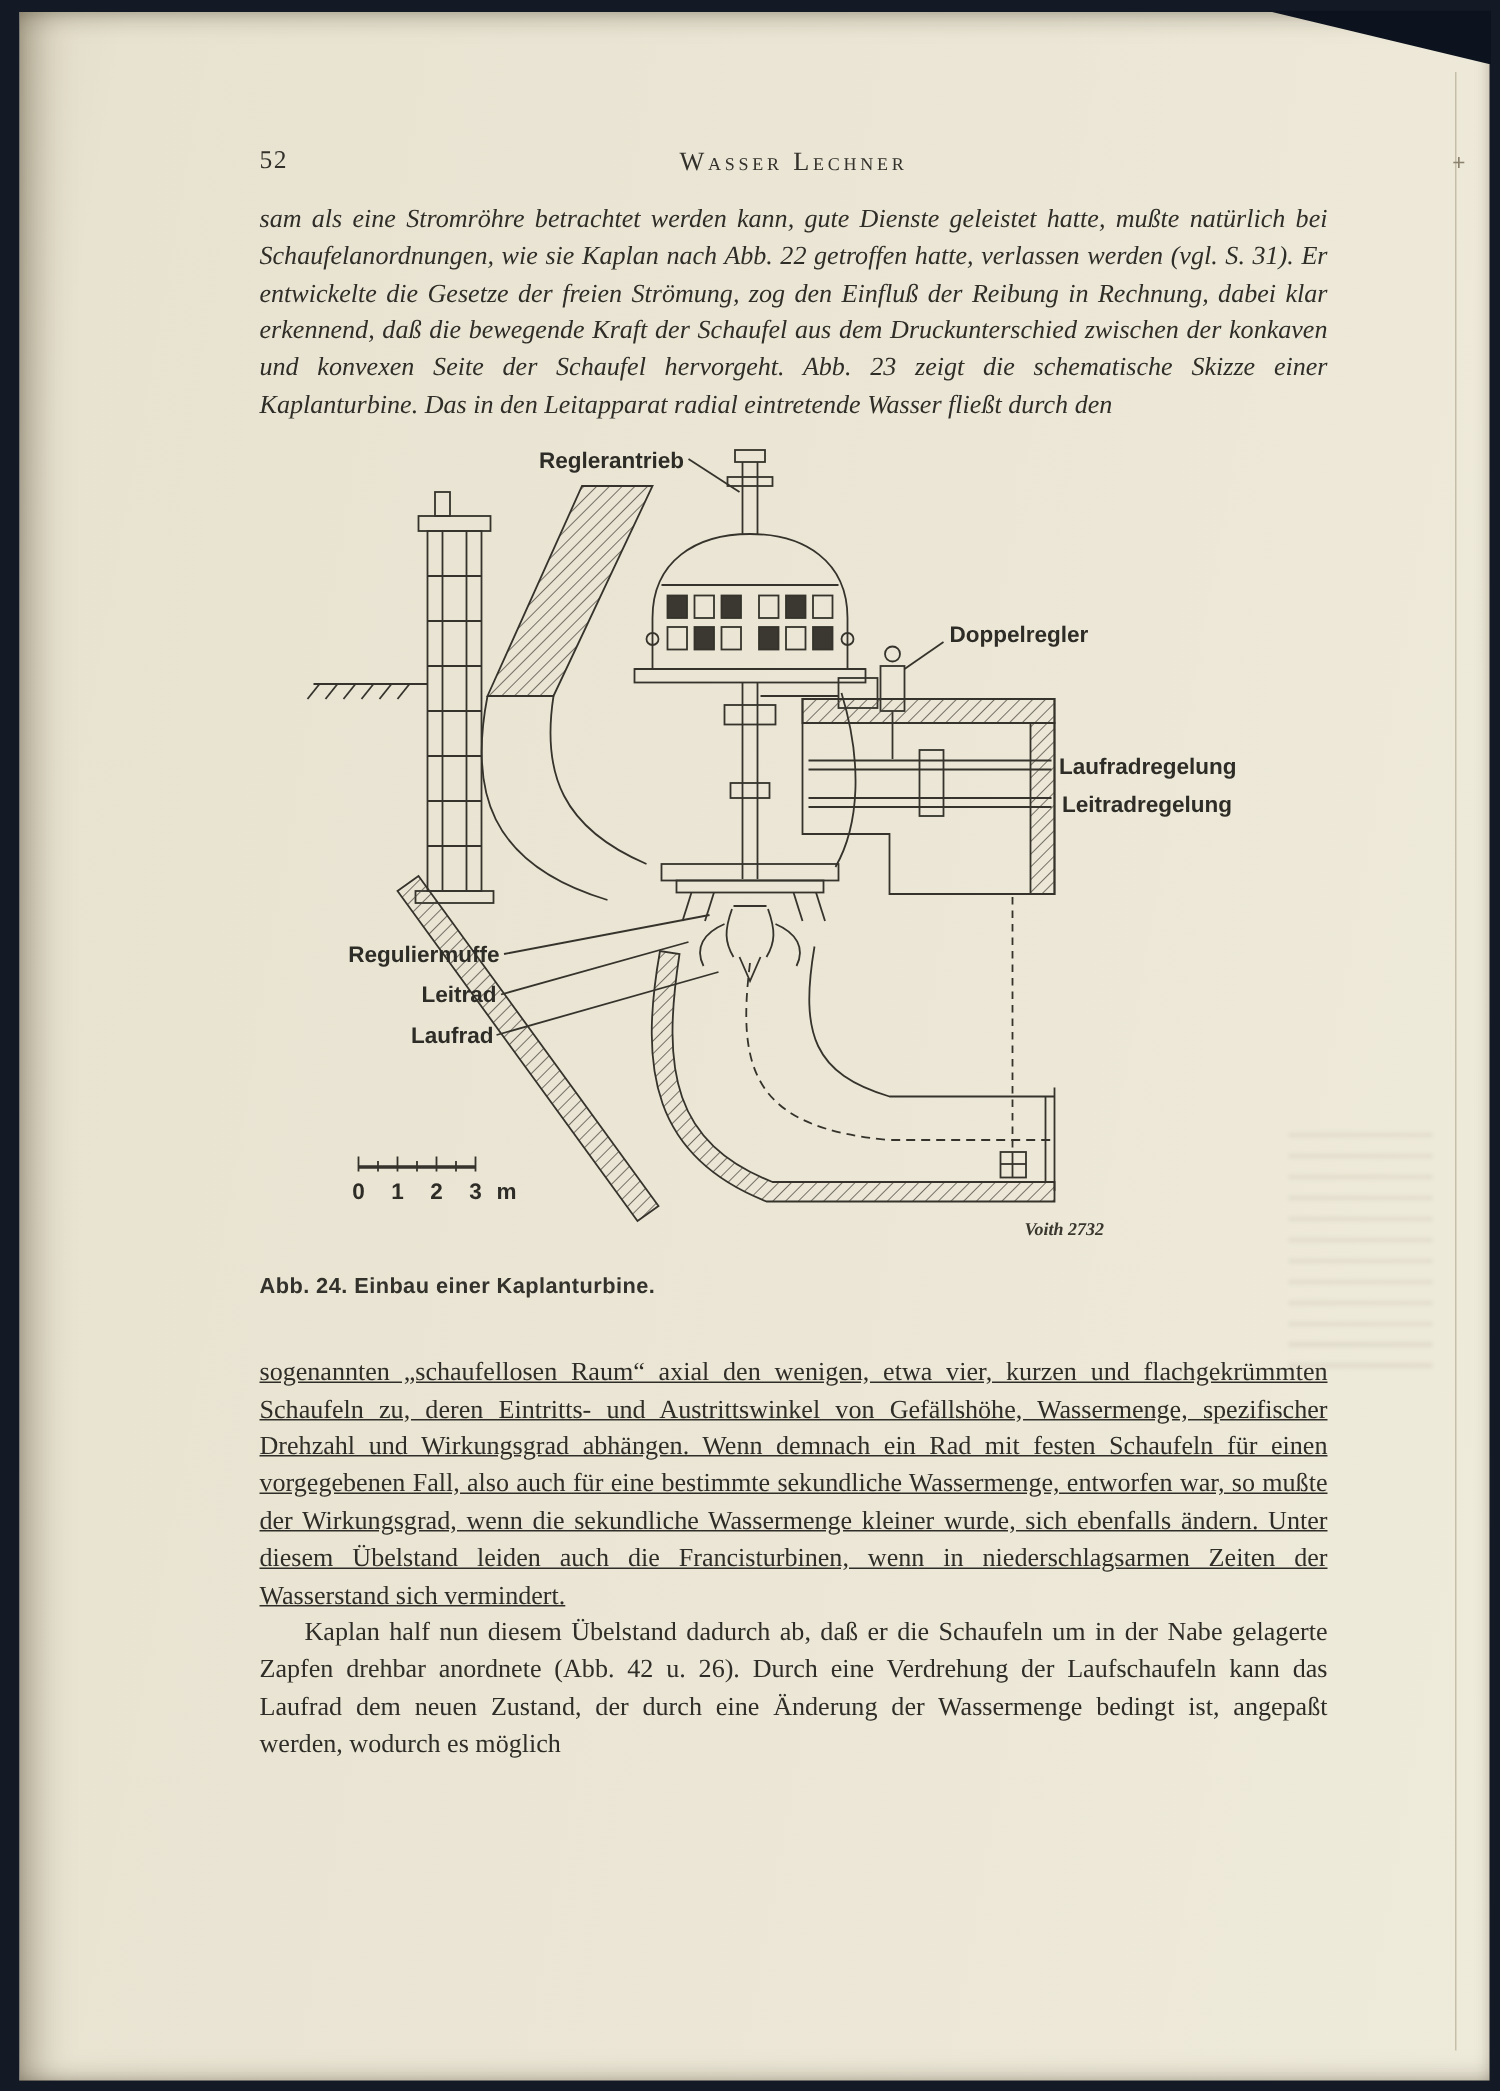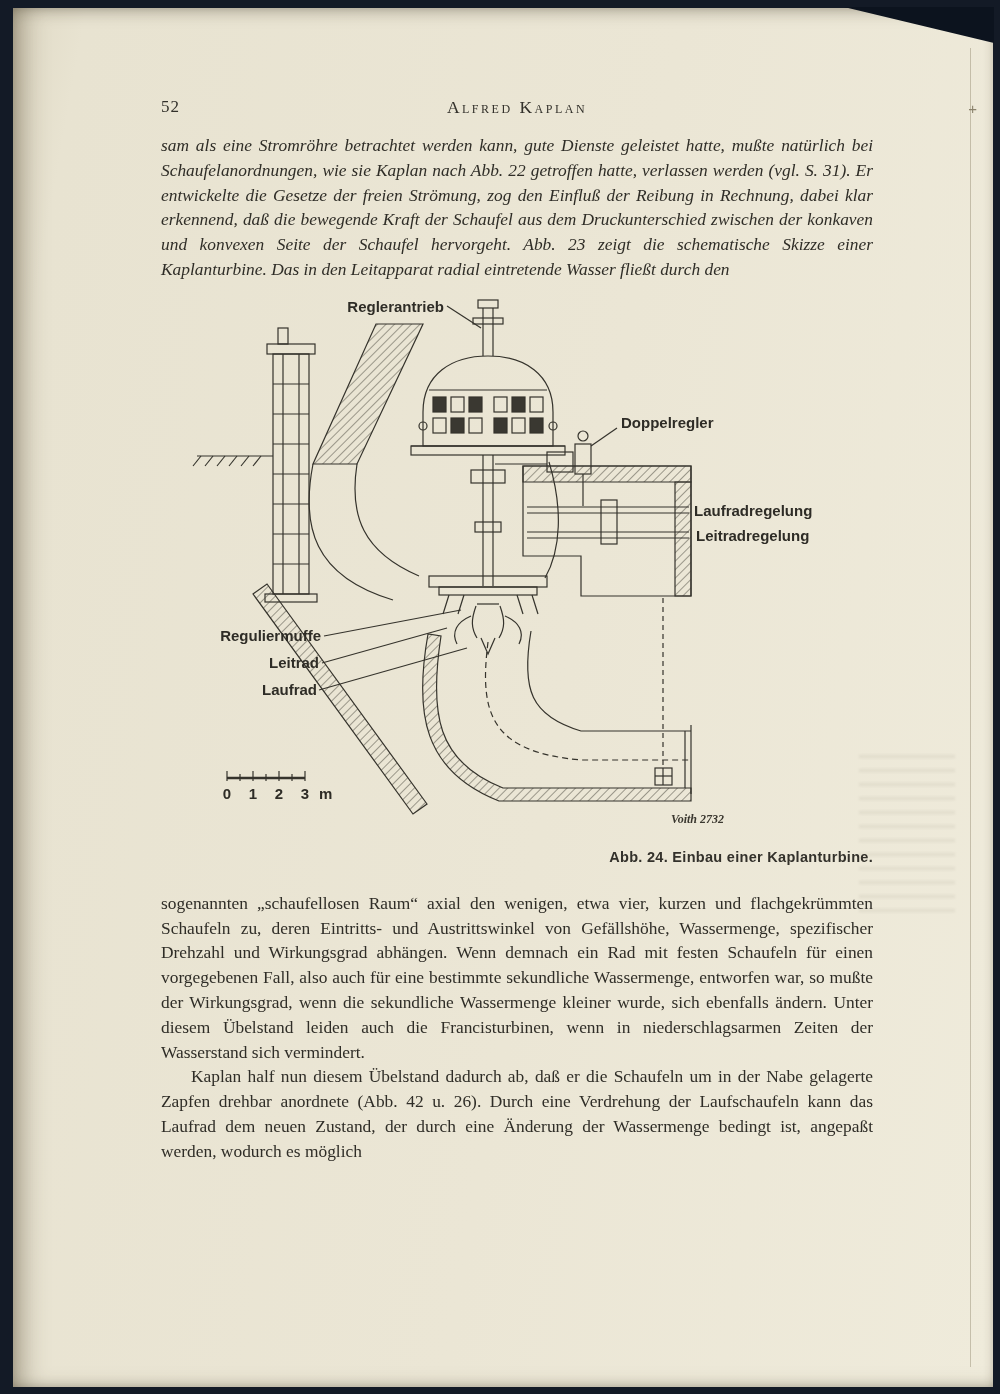--- a/index.html
+++ b/index.html
@@ -31,42 +31,42 @@
     position:absolute;right:16px;top:92px;
     color:#8a826c;font-size:15px;font-family:"Liberation Sans",sans-serif;
   }
   .showthrough{
     position:absolute;right:38px;top:736px;width:96px;height:168px;
     opacity:.10;
     background:repeating-linear-gradient(0deg,#6b6350 0 3px,transparent 3px 14px);
     filter:blur(1.5px);
   }
   .content{
-    position:absolute;left:148px;top:0;width:712px;
+    position:absolute;left:160px;top:0;width:712px;
   }
   .running-head{position:relative;margin-top:89px;height:22px;}
   .pagenum{
     position:absolute;left:0;top:0;
     font-size:17px;letter-spacing:1px;color:#33312b;
   }
   .author{
     display:block;text-align:center;
     font-variant:small-caps;letter-spacing:2.5px;
     font-size:17.5px;color:#33312b;
   }
   .body-text{
     margin:0;font-size:17.4px;line-height:24.8px;
     text-align:justify;color:#2f2d27;
   }
   .first-para{margin-top:14px;font-style:italic;}
-  .after-figure{margin-top:26px;}
+  .after-figure{margin-top:36px;text-decoration:underline;}
   .indent{text-indent:30px;}
   figure{margin:12px 0 0 0;padding:0;}
   figcaption{
-    text-align:right;
+    text-align:left;
     font-family:"Liberation Sans",sans-serif;
     font-weight:bold;font-size:14.5px;letter-spacing:.3px;
     color:#33312b;margin-top:1px;
   }
   .fig-label{
     font-family:"Liberation Sans",sans-serif;
     font-weight:bold;font-size:15px;fill:#2e2c26;
   }
   .fig-scale-num{
     font-family:"Liberation Sans",sans-serif;
@@ -82,21 +82,21 @@
 
 <div class="page">
   <div class="page-edge-line"></div>
   <span class="plus-mark">+</span>
   <div class="showthrough"></div>
 
   <div class="content">
 
     <div class="running-head">
       <span class="pagenum">52</span>
-      <span class="author">Alfred Kaplan</span>
+      <span class="author">Wasser Lechner</span>
     </div>
 
     <p class="body-text first-para">sam als eine Stromröhre betrachtet werden kann, gute Dienste geleistet hatte, mußte natürlich bei Schaufelanordnungen, wie sie Kaplan nach Abb. 22 getroffen hatte, verlassen werden (vgl. S. 31). Er entwickelte die Gesetze der freien Strömung, zog den Einfluß der Reibung in Rechnung, dabei klar erkennend, daß die bewegende Kraft der Schaufel aus dem Druckunterschied zwischen der konkaven und konvexen Seite der Schaufel hervorgeht. Abb. 23 zeigt die schematische Skizze einer Kaplanturbine. Das in den Leitapparat radial eintretende Wasser fließt durch den</p>
 
     <figure>
       <svg viewBox="0 0 710 550" width="710" height="550">
         <defs>
           <pattern id="hatch" patternUnits="userSpaceOnUse" width="6" height="6" patternTransform="rotate(45)">
             <line x1="0" y1="0" x2="0" y2="6" stroke="#4a473e" stroke-width="1"></line>
           </pattern>

